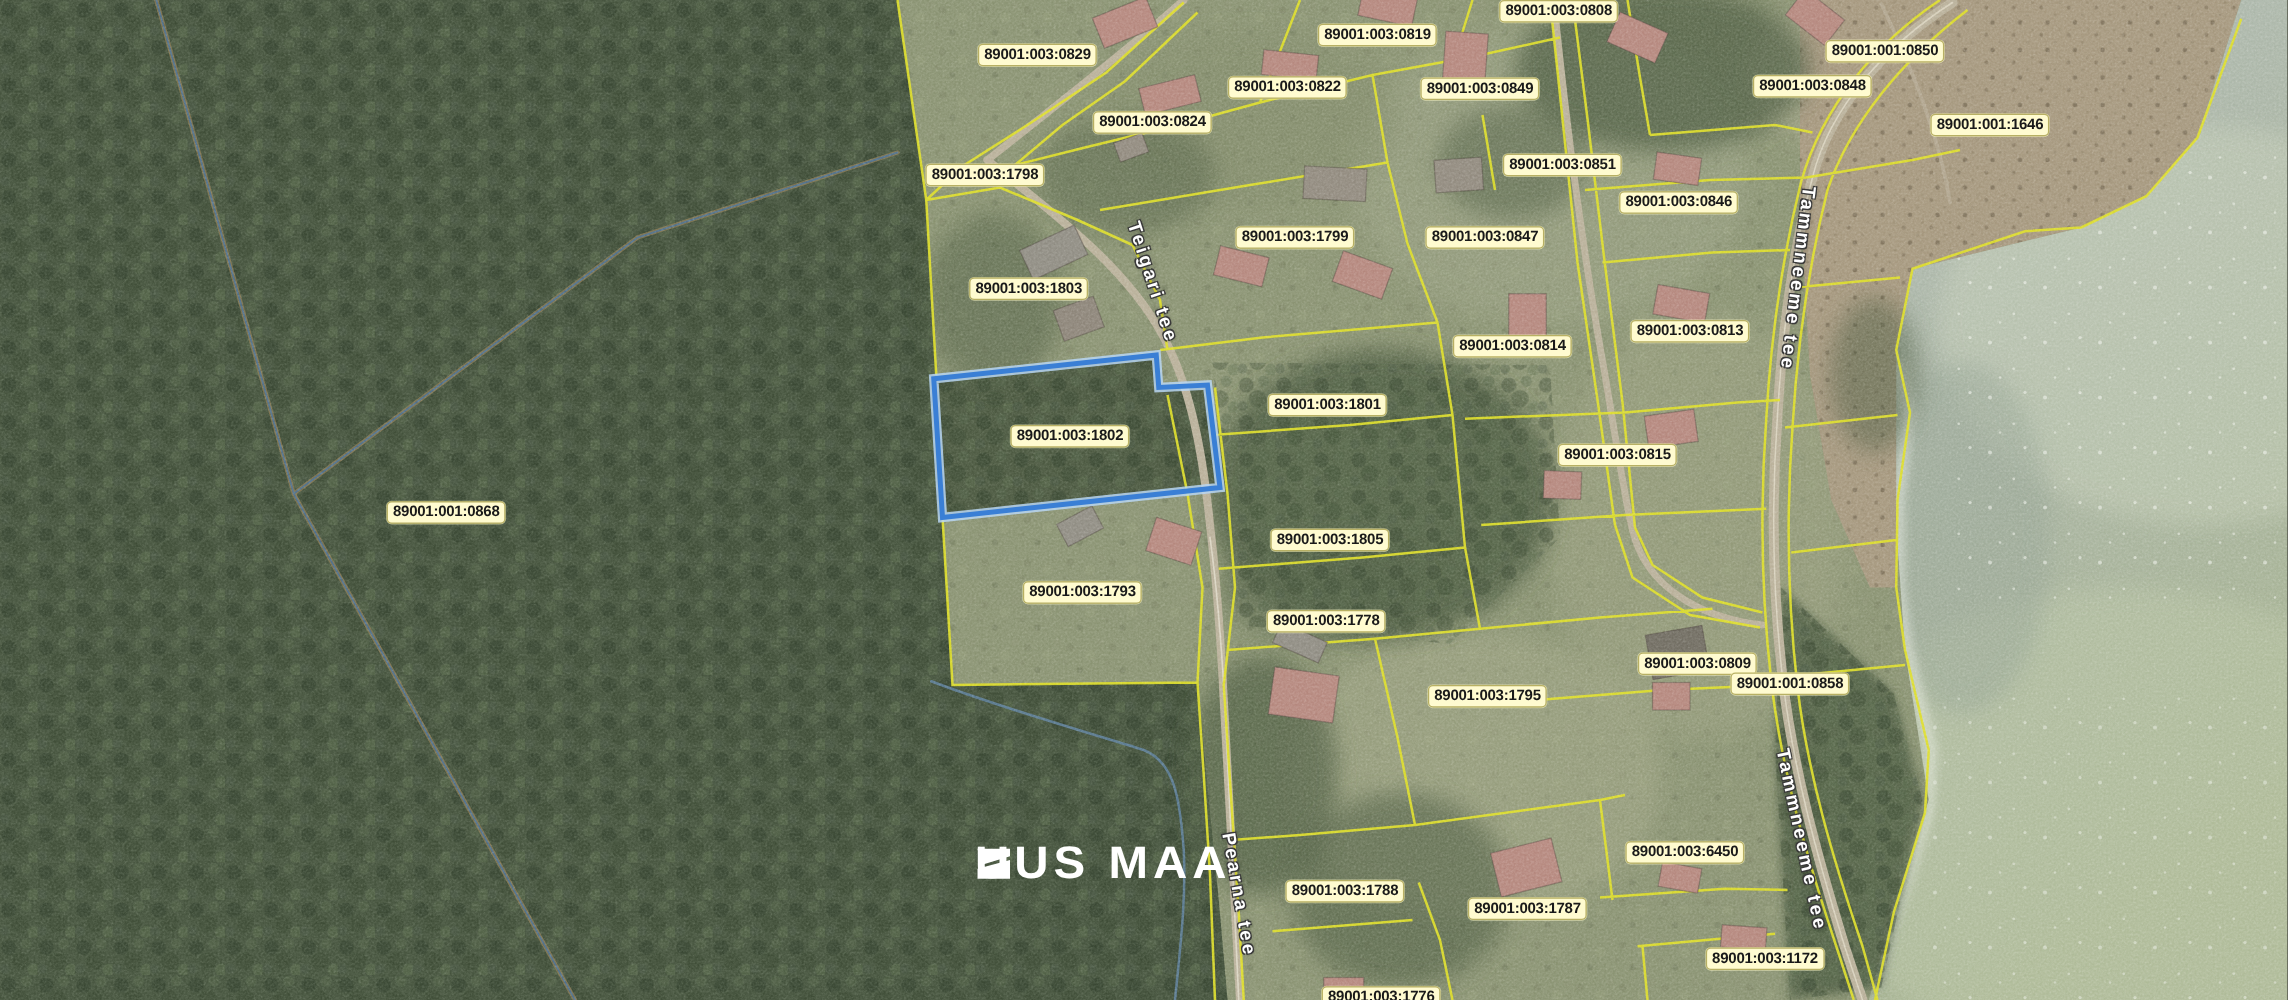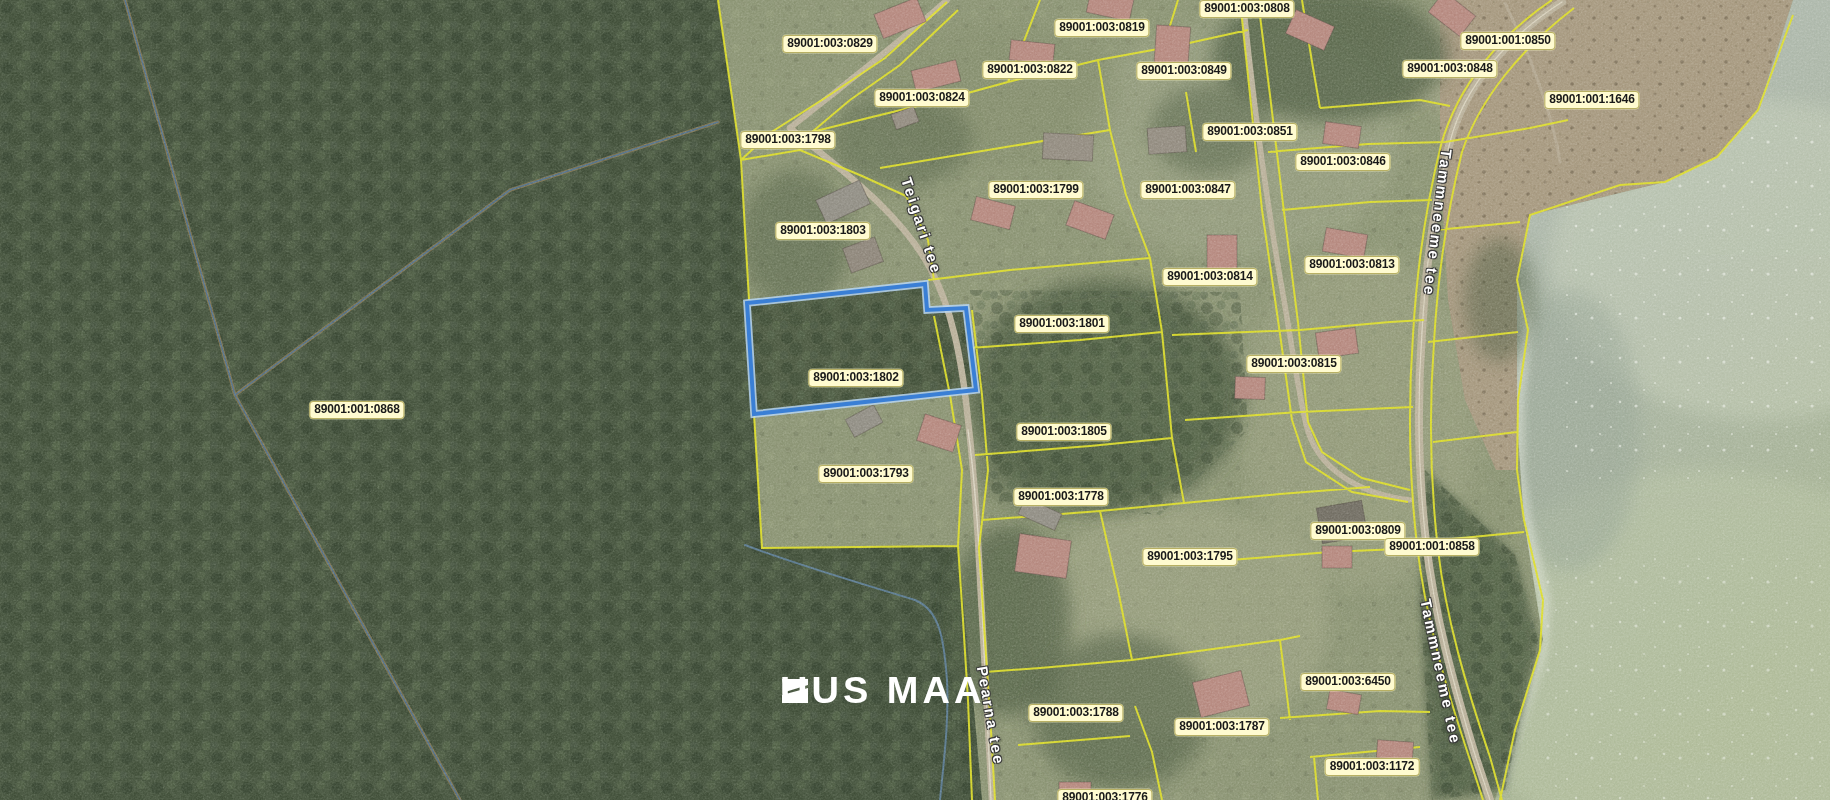--- a/index.html
+++ b/index.html
@@ -4,21 +4,21 @@
 <style>
   html,body{margin:0;padding:0;background:#222;}
   #map-canvas{position:relative;width:1830px;height:800px;overflow:hidden;
     font-family:"Liberation Sans",sans-serif;background:#87906f;}
   #map-canvas svg{position:absolute;left:0;top:0;}
   .grain{mix-blend-mode:soft-light;opacity:.9;pointer-events:none;}
   .parcel-label{position:absolute;transform:translate(-50%,-50%);
     background:#fffbd0;border:1px solid rgba(125,115,10,.55);border-radius:4px;
     padding:0px 4px 1px 4px;font-size:12px;font-weight:bold;color:#191919;
     white-space:nowrap;letter-spacing:-.2px;line-height:15px;box-shadow:0 0 0 .5px rgba(255,252,200,.6);}
-  .parcel-label.hl{z-index:6;margin-top:29px;}
+  .parcel-label.hl{z-index:6;}
   .street-label{position:absolute;transform-origin:center;color:#fff;
     font-weight:bold;font-size:15px;letter-spacing:2.5px;white-space:nowrap;
     text-shadow:-1px -1px 0 #3a3a3a,1px -1px 0 #3a3a3a,-1px 1px 0 #3a3a3a,1px 1px 0 #3a3a3a,0 0 4px rgba(0,0,0,.45);}
   #street-teigari{left:922px;top:226px;transform:translate(-50%,-50%) rotate(72deg);}
   #street-tamm1{left:1438px;top:223px;transform:translate(-50%,-50%) rotate(97deg);}
   #street-tamm2{left:1441px;top:672px;transform:translate(-50%,-50%) rotate(78deg);}
   #street-pearna{left:991px;top:716px;transform:translate(-50%,-50%) rotate(80deg);}
   #logo{position:absolute;left:780px;top:676px;display:flex;gap:14px;z-index:8;}
   #logo .mark{width:30px;height:30px;}
   #logo .wordmark{color:#fff;font-size:38px;font-weight:bold;letter-spacing:4px;
@@ -259,21 +259,21 @@
   <div class="parcel-label" style="left:357px;top:410px">89001:001:0868</div>
   <div class="parcel-label" style="left:1064px;top:432px">89001:003:1805</div>
   <div class="parcel-label" style="left:866px;top:474px">89001:003:1793</div>
   <div class="parcel-label" style="left:1061px;top:497px">89001:003:1778</div>
   <div class="parcel-label" style="left:1358px;top:531px">89001:003:0809</div>
   <div class="parcel-label" style="left:1432px;top:547px">89001:001:0858</div>
   <div class="parcel-label" style="left:1190px;top:557px">89001:003:1795</div>
   <div class="parcel-label" style="left:1348px;top:682px">89001:003:6450</div>
   <div class="parcel-label" style="left:1076px;top:713px">89001:003:1788</div>
   <div class="parcel-label" style="left:1222px;top:727px">89001:003:1787</div>
-  <div class="parcel-label" style="left:1372px;top:767px">89001:003:1172</div>
+  <div class="parcel-label" style="left:1412px;top:767px">89001:003:1172</div>
   <div class="parcel-label" style="left:1105px;top:798px">89001:003:1776</div>
   <div class="parcel-label hl" style="left:856px;top:349px">89001:003:1802</div>
 
   <div class="street-label" id="street-teigari">Teigari tee</div>
   <div class="street-label" id="street-tamm1">Tammneeme tee</div>
   <div class="street-label" id="street-tamm2">Tammneeme tee</div>
   <div class="street-label" id="street-pearna">Pearna tee</div>
 
   <div id="logo">
     <svg class="mark" viewBox="0 0 30 30">

